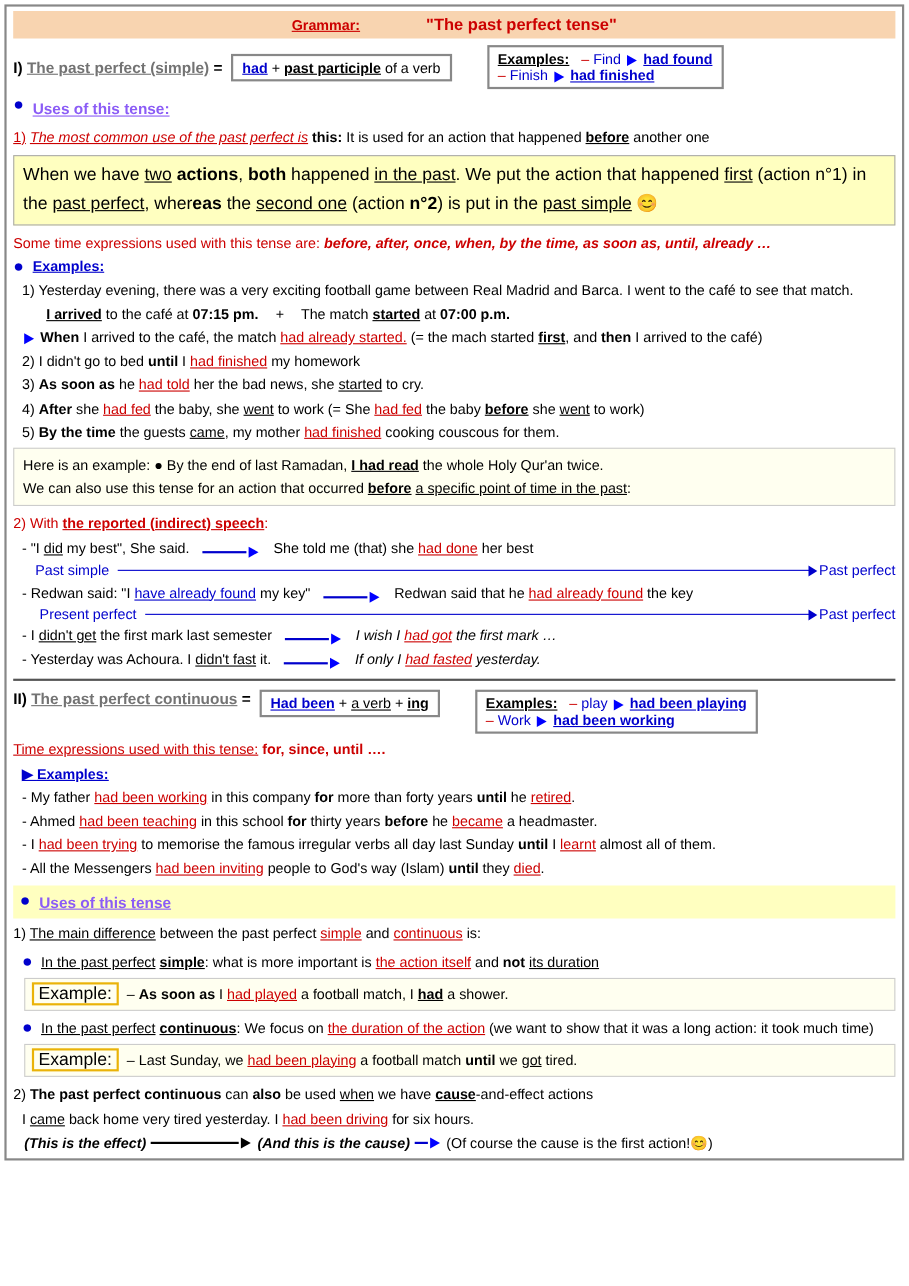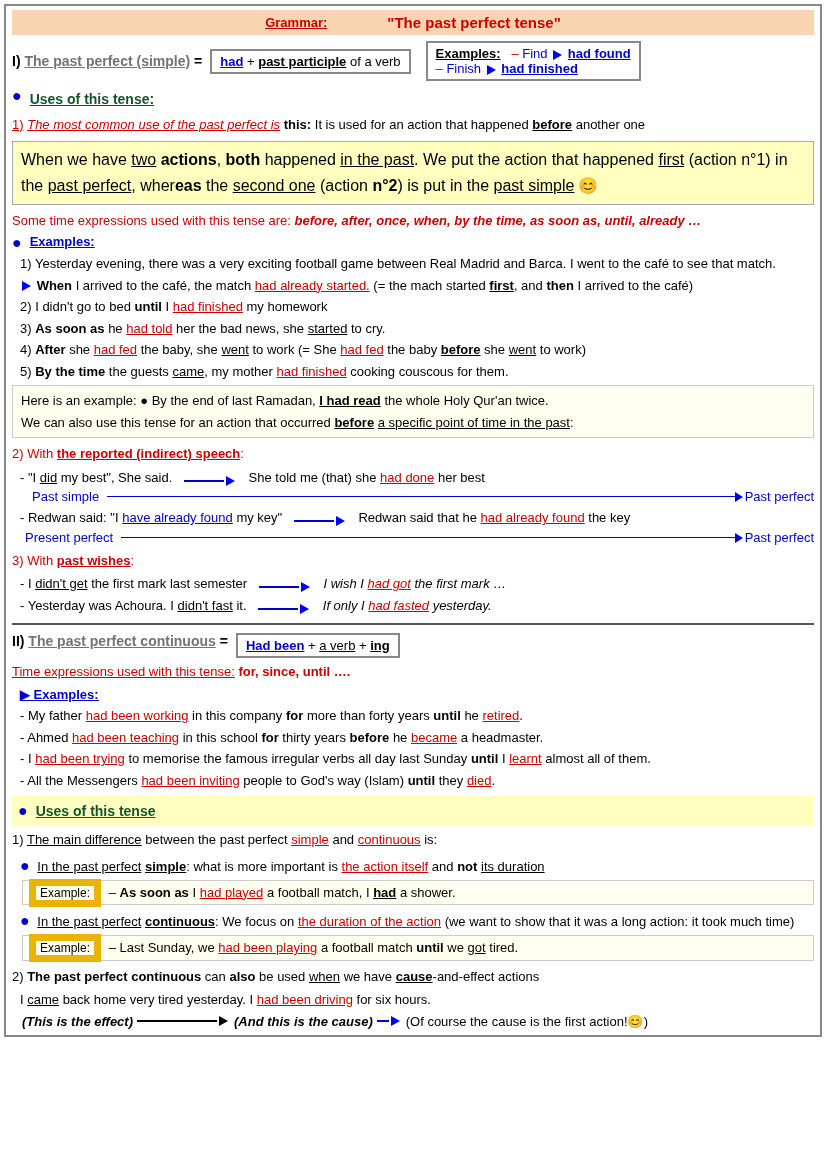--- a/index.html
+++ b/index.html
@@ -55,29 +55,29 @@
       border: 2px solid #888;
       padding: 3px 8px;
       background: #fff;
       font-size: 13px;
     }
     .examples-box {
       border: 2px solid #888;
       padding: 3px 8px;
       background: #fff;
       font-size: 13px;
-      margin-left: 7px;
+      margin-left: 24px;
     }
     .blue-text { color: #00c; }
     .red-text { color: #c00; }
     .bold { font-weight: bold; }
     .underline { text-decoration: underline; }
     .italic { font-style: italic; }
     .uses-header {
-      color: #14532d;
+      color: #8b5cf6;
       text-decoration: underline;
       font-weight: bold;
       font-size: 14px;
       margin: 4px 0;
     }
     .uses-bullet {
       display: flex;
       align-items: flex-start;
       gap: 4px;
       margin-bottom: 2px;
@@ -159,23 +159,23 @@
       border-left: 8px solid #00c;
     }
     .bullet-dot {
       color: #00c;
       font-size: 16px;
       margin-right: 4px;
     }
     p { margin: 2px 0; line-height: 1.5; }
     .example-line { margin: 2px 0 2px 8px; line-height: 1.5; }
     .ex-label {
-      border: 7px solid #eab308;
+      border: 2px solid #eab308;
       padding: 0 4px;
-      font-size: 12px;
+      font-size: 16px;
       margin-right: 4px;
     }
     .cause-effect-row {
       display: flex;
       align-items: center;
       gap: 0;
       flex-wrap: wrap;
       margin: 2px 0;
     }
   </style>
@@ -232,20 +232,25 @@
   </p>
 
   <div class="uses-bullet" style="margin-top:4px;">
     <span class="bullet-dot">●</span>
     <span class="examples-header">Examples:</span>
   </div>
 
   <p class="example-line">
     <span>1)  Yesterday evening, there was a very exciting football game between Real Madrid and Barca.  I went to the café to see that match.</span>
   </p>
+  <p class="example-line" style="margin-left:30px;">
+    <span class="underline bold">I arrived</span><span> to the café at <span class="bold">07:15 pm.</span></span>
+    <span style="margin:0 12px;">+</span>
+    <span>The match <span class="underline bold">started</span> at <span class="bold">07:00 p.m.</span></span>
+  </p>
   <p class="example-line">
     <span class="triangle-right-small"></span>
     <span class="bold"> When </span><span>I arrived to the café, the match </span><span class="red-text underline">had already started.</span><span> (= the mach started <span class="bold underline">first</span>, and <span class="bold">then</span> I arrived to the café)</span>
   </p>
 
   <p class="example-line">
     <span>2)  I didn't go to bed <span class="bold">until</span> I <span class="red-text underline">had finished</span> my homework</span>
   </p>
 
   <p class="example-line">
@@ -287,30 +292,26 @@
 
   <p class="example-line" style="margin-top:4px;">
     <span>- Redwan said: "I <span class="blue-text underline">have already found</span> my key"</span>
     <span style="display:inline-flex;align-items:center;margin:0 8px;">
       <span style="width:40px;height:2px;background:#00c;display:inline-block;"></span>
       <span class="triangle-right-small"></span>
     </span>
     <span> Redwan said that he <span class="red-text underline">had already found</span> the key</span>
   </p>
 
-  <div class="line-row" style="margin-left:13px;">
+  <div class="line-row" style="margin-left:24px;">
     <span class="blue-text">Present perfect</span>
     <div class="timeline-arrow"></div>
     <span class="blue-text">Past perfect</span>
   </div>
 
-  <p class="section-block" style="margin-top:6px;">
-    <span class="red-text">3) With</span>
-    <span class="red-text bold underline"> past wishes</span><span class="red-text">:</span>
-  </p>
 
   <p class="example-line">
     <span>- I <span class="underline">didn't get</span> the first mark last semester</span>
     <span style="display:inline-flex;align-items:center;margin:0 8px;">
       <span style="width:40px;height:2px;background:#00c;display:inline-block;"></span>
       <span class="triangle-right-small"></span>
     </span>
     <span class="italic"> I wish I <span class="red-text underline">had got</span> the first mark …</span>
   </p>
 
@@ -323,20 +324,33 @@
     <span class="italic"> If only I <span class="red-text underline">had fasted</span> yesterday.</span>
   </p>
 
   <hr class="divider">
 
   <div class="section-ii-row">
     <span class="section-label">II) <span class="past-perfect-label">The past perfect continuous</span> =</span>
     <div class="formula-box">
       <span><span class="blue-text bold underline">Had been</span> + <span class="underline">a verb</span> + <span class="underline bold">ing</span></span>
     </div>
+    <div class="examples-box">
+      <span style="font-weight:bold;text-decoration:underline;">Examples:</span>
+      &nbsp;
+      <span class="red-text">–</span>
+      <span class="blue-text">play</span>
+      <span class="triangle-right-small"></span>
+      <span class="blue-text bold underline">had been playing</span>
+      <br>
+      <span class="red-text">–</span>
+      <span class="blue-text">Work</span>
+      <span class="triangle-right-small"></span>
+      <span class="blue-text bold underline">had been working</span>
+    </div>
   </div>
 
   <p class="time-expr-row">
     <span class="red-text underline">Time expressions used with this tense:</span>
     <span class="bold">for, since, until ….</span>
   </p>
 
   <p class="example-line" style="margin-top:2px;">
     <span class="examples-header">▶  <span class="examples-header underline">Examples:</span></span>
   </p>

